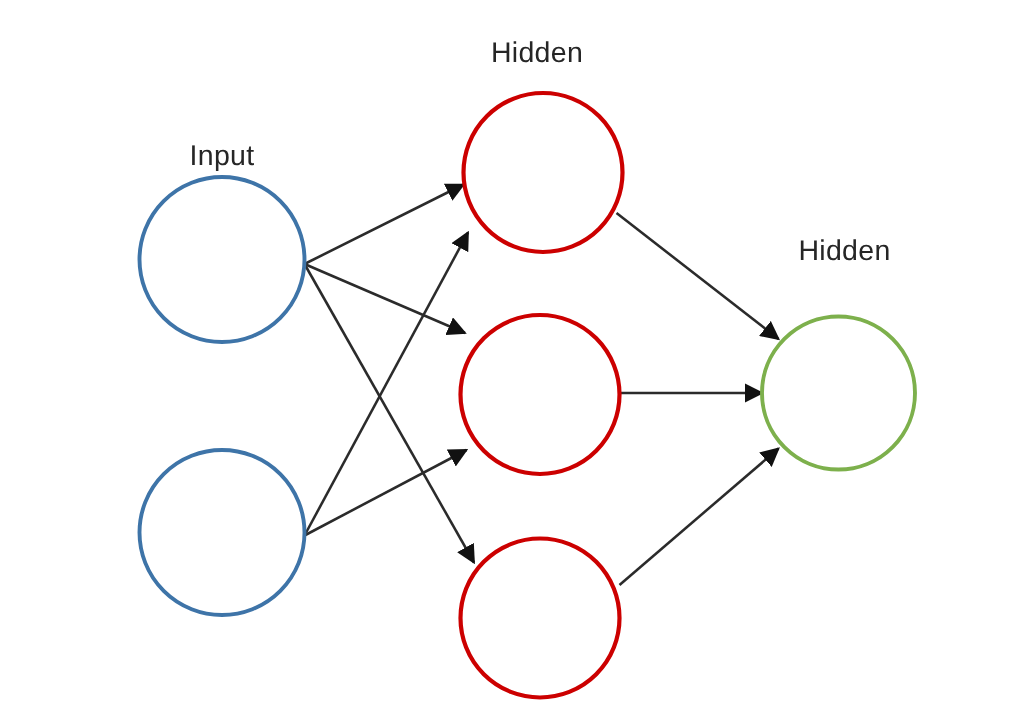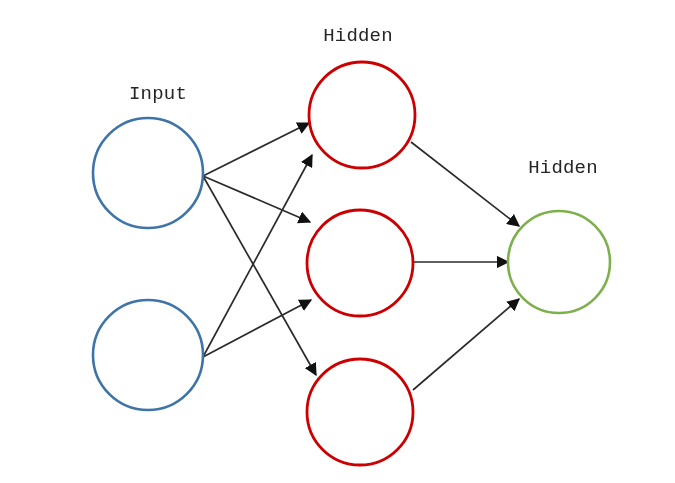--- a/index.html
+++ b/index.html
@@ -19,21 +19,21 @@
   }
   #net-svg {
     position: absolute;
     left: 0;
     top: 0;
     width: 675px;
     height: 483px;
   }
   .layer-label {
     position: absolute;
-    font-family: Liberation Mono, monospace;
+    font-family: Liberation Sans, sans-serif;
     font-size: 19px;
     color: #262626;
     white-space: nowrap;
     text-align: center;
     transform: translate(-50%, -50%);
     letter-spacing: 0.2px;
   }
   .node-circle {
     fill: #ffffff;
   }
@@ -74,17 +74,17 @@
         <circle cx="148" cy="173" r="55" class="node-circle" fill="#FFFFFF" stroke="#3E74A8" stroke-width="2.6"></circle>
         <circle cx="148" cy="355" r="55" class="node-circle" fill="#FFFFFF" stroke="#3E74A8" stroke-width="2.6"></circle>
         <circle cx="362" cy="115" r="53" class="node-circle" fill="#FFFFFF" stroke="#CC0000" stroke-width="2.8"></circle>
         <circle cx="360" cy="263" r="53" class="node-circle" fill="#FFFFFF" stroke="#CC0000" stroke-width="2.8"></circle>
         <circle cx="360" cy="412" r="53" class="node-circle" fill="#FFFFFF" stroke="#CC0000" stroke-width="2.8"></circle>
         <circle cx="559" cy="262" r="51" class="node-circle" fill="#FFFFFF" stroke="#7DB04C" stroke-width="2.6"></circle>
       </g>
 
   </svg>
 
-  <div class="layer-label" style="left: 148px; top: 94px; margin-left: 10px;">Input</div>
+  <div class="layer-label" style="left: 148px; top: 105px;">Input</div>
   <div class="layer-label" style="left: 358px; top: 36px;">Hidden</div>
   <div class="layer-label" style="left: 563px; top: 168px;">Hidden</div>
 
 </div>
 
 </body></html>

